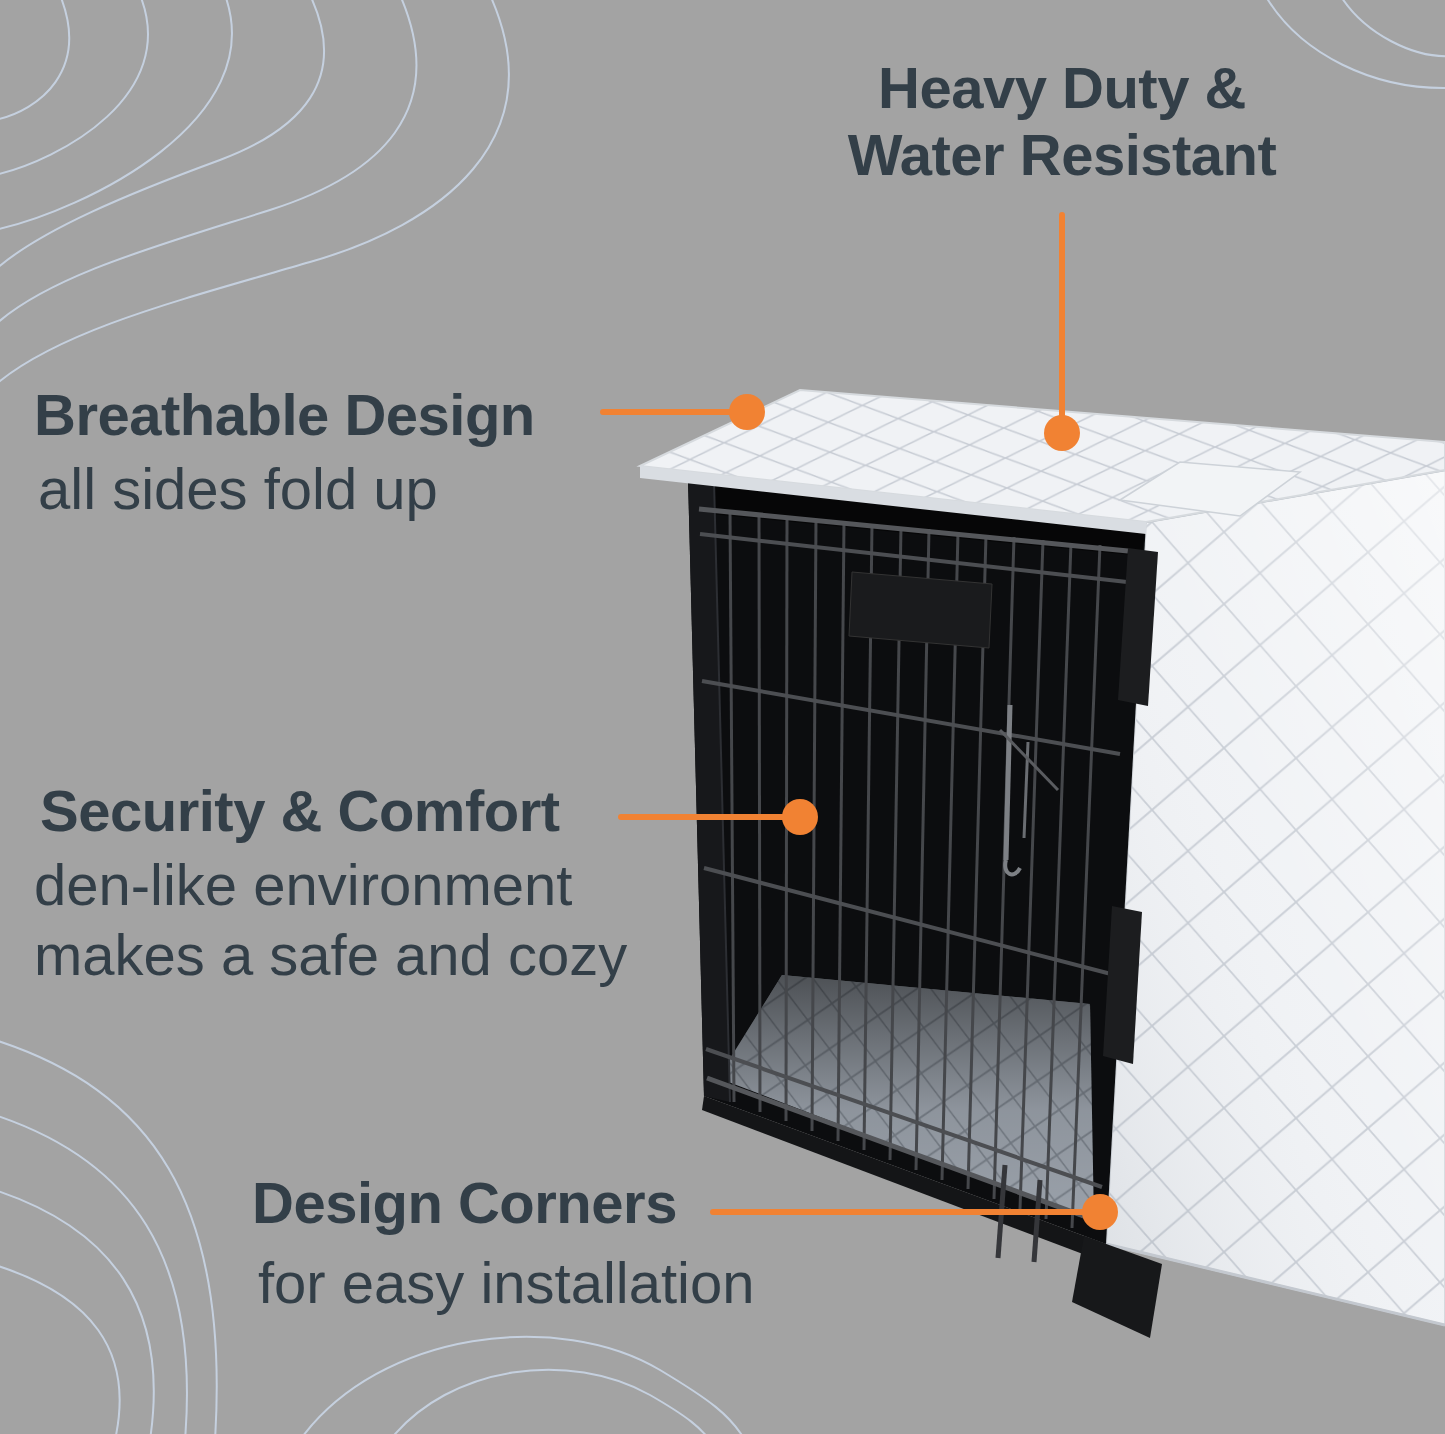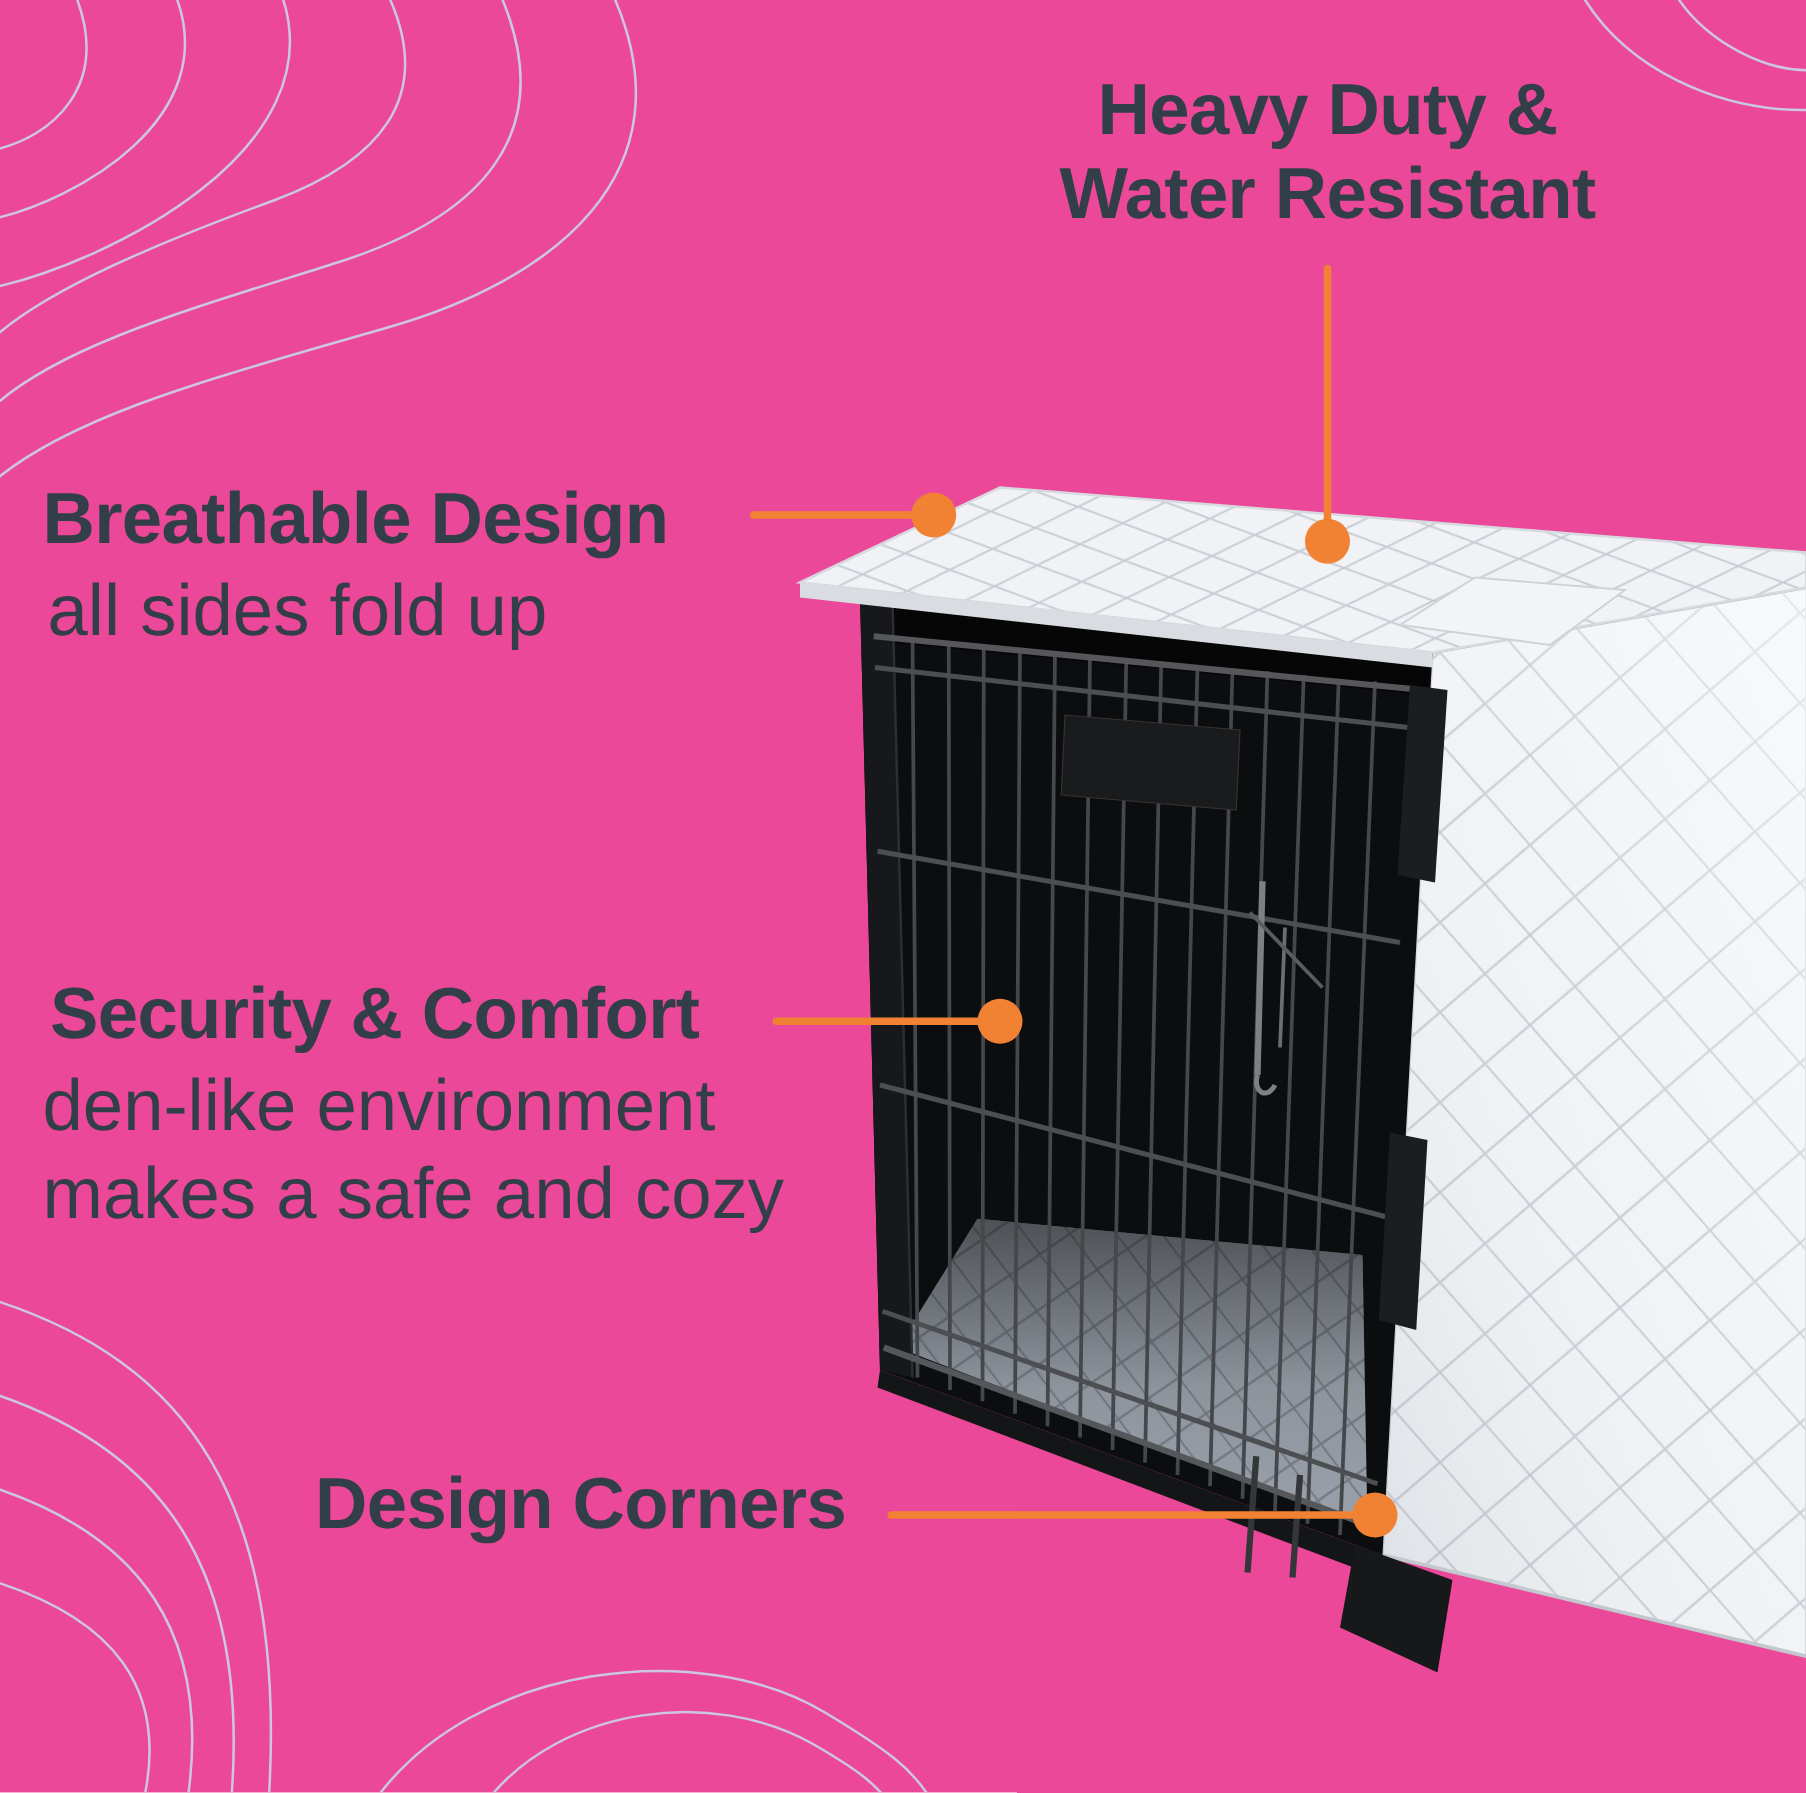--- a/index.html
+++ b/index.html
@@ -1,20 +1,20 @@
 <!DOCTYPE html>
 <html style="--accent: #F18233; --heading: #333F48; --wave: #C9D5E6; --cover: #F0F2F5; --cover-stitch: #C7CCD4; --interior: #0C0D0F; --pad: #9AA1AA;"><head>
 <meta charset="utf-8">
 <style>
   html,body{margin:0;padding:0;background:#ffffff;}
   #canvas{
     position:relative;
     width:1445px;height:1434px;
     margin:0 auto;
-    background:#ec4899;
+    background:#a3a3a3;
     overflow:hidden;
     font-family:"Liberation Sans",sans-serif;
   }
   
   #waves{position:absolute;inset:0;z-index:0;}
   .wave{fill:none;stroke:var(--wave,#C9D5E6);stroke-width:2;opacity:.9;}
 
   
   #crate{position:absolute;inset:0;z-index:1;}
   .cover-fill{fill:var(--cover,#F0F2F5);}
@@ -186,16 +186,17 @@
 
   <div class="callout-title" style="left:40px;top:778px;">Security &amp; Comfort</div>
   <div class="callout-sub" style="left:34px;top:850px;">
     <div>den-like environment</div>
     <div>makes a safe and cozy</div>
   </div>
   <div class="connector h" style="left:618px;top:814px;width:168px;"></div>
   <div class="dot" style="left:782px;top:799px;"></div>
 
   <div class="callout-title" style="left:252px;top:1170px;">Design Corners</div>
+  <div class="callout-sub" style="left:258px;top:1248px;">for easy installation</div>
   <div class="connector h" style="left:710px;top:1209px;width:378px;"></div>
   <div class="dot" style="left:1082px;top:1194px;"></div>
 
 </div>
 
 </body></html>

